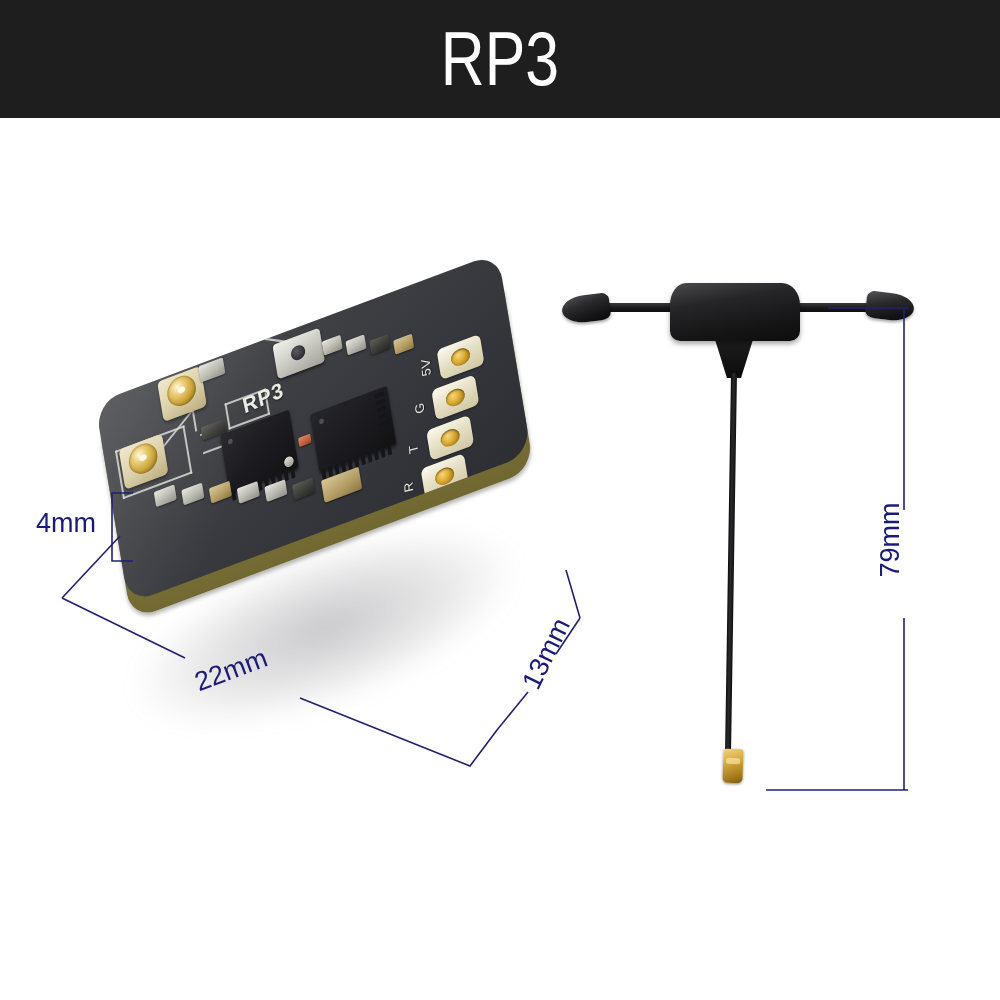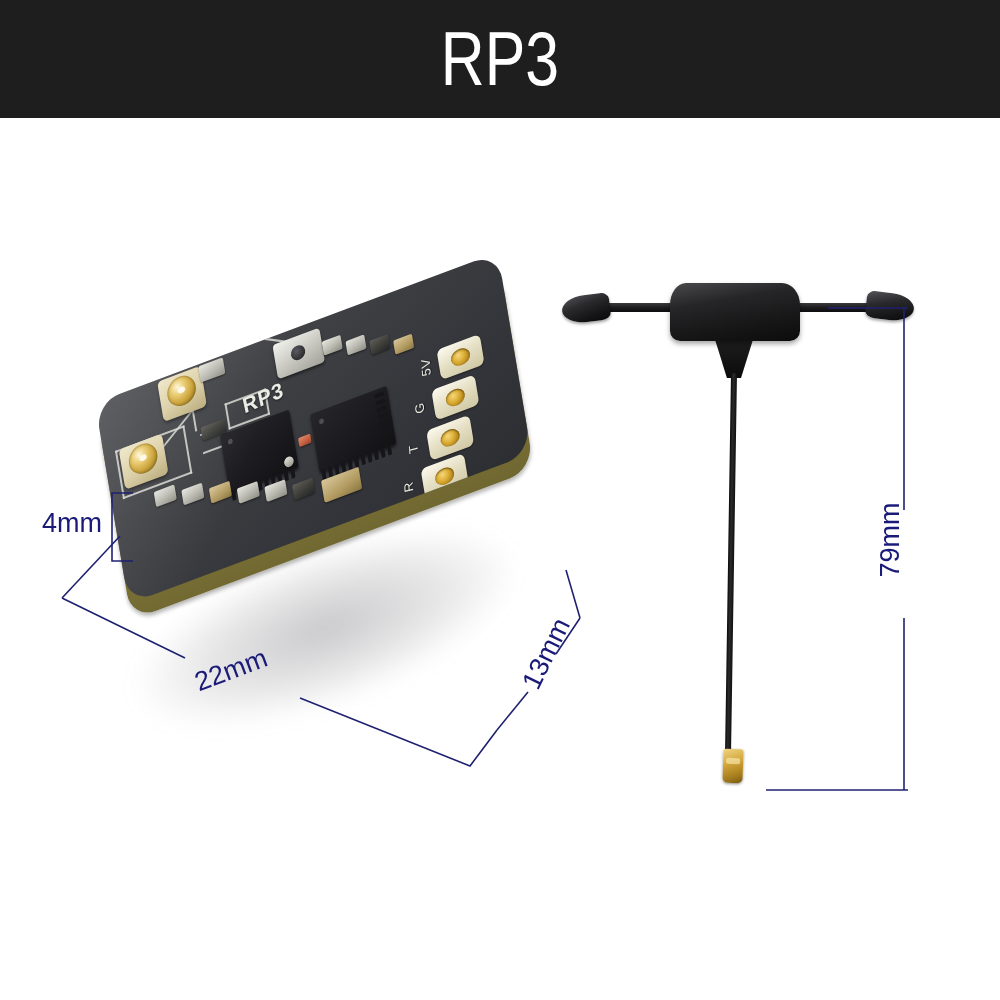--- a/index.html
+++ b/index.html
@@ -506,21 +506,21 @@
       <polyline points="556,536 580,500"></polyline>
       <polyline points="580,500 566,452"></polyline>
 
       <line x1="904" y1="190" x2="904" y2="392"></line>
       <line x1="904" y1="500" x2="904" y2="672"></line>
 
       <line x1="828" y1="190" x2="908" y2="190"></line>
       <line x1="766" y1="672" x2="908" y2="672"></line>
     </svg>
 
-    <div class="dim-label" style="left:42px; top:392px;">4mm</div>
+    <div class="dim-label" style="left:36px; top:392px;">4mm</div>
 
     <div class="dim-label rot-22" style="left:196px; top:552px;">22mm</div>
 
     <div class="dim-label rot-13" style="left:530px; top:556px;">13mm</div>
 
     <div class="dim-label rot-79" style="left:890px; top:446px;">79mm</div>
 
   </div>
 </div>
 

